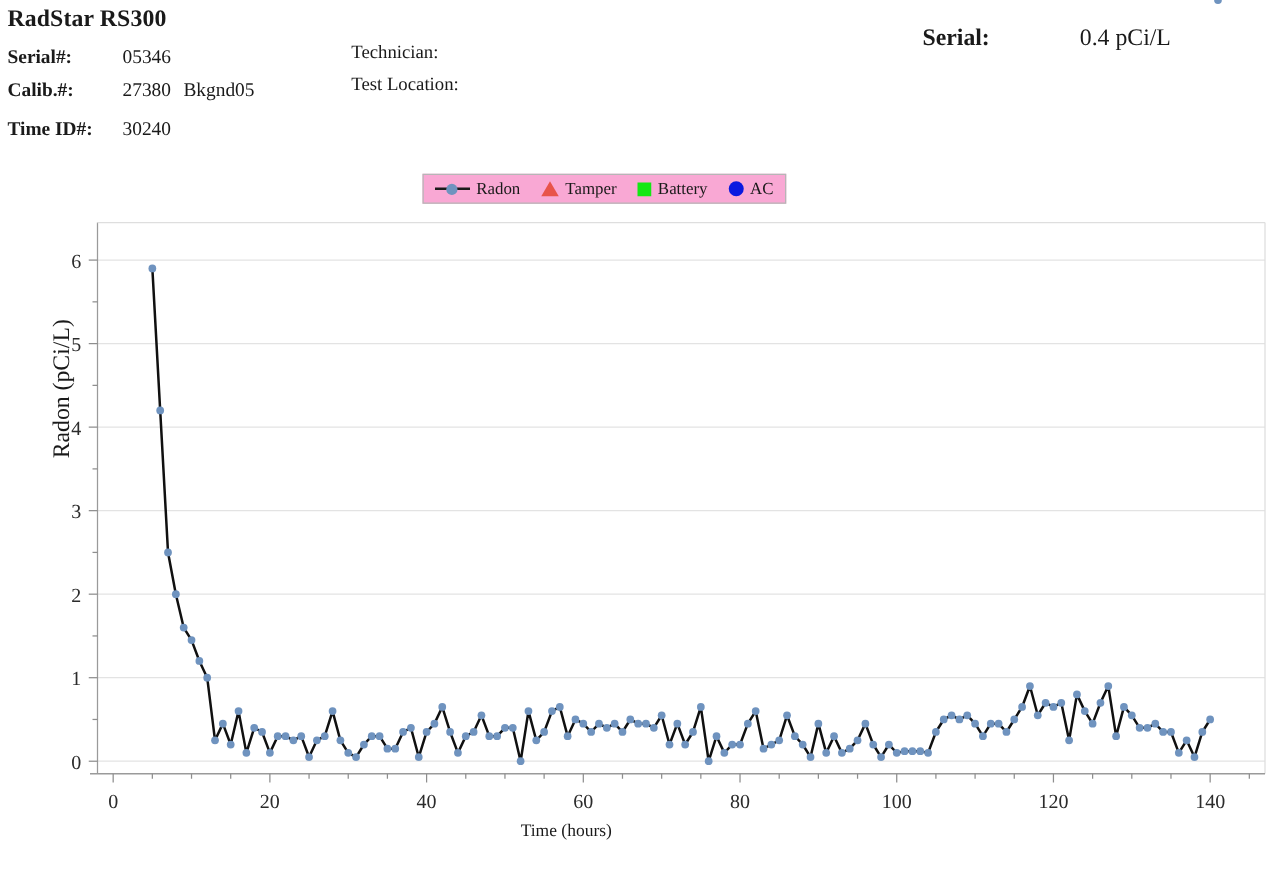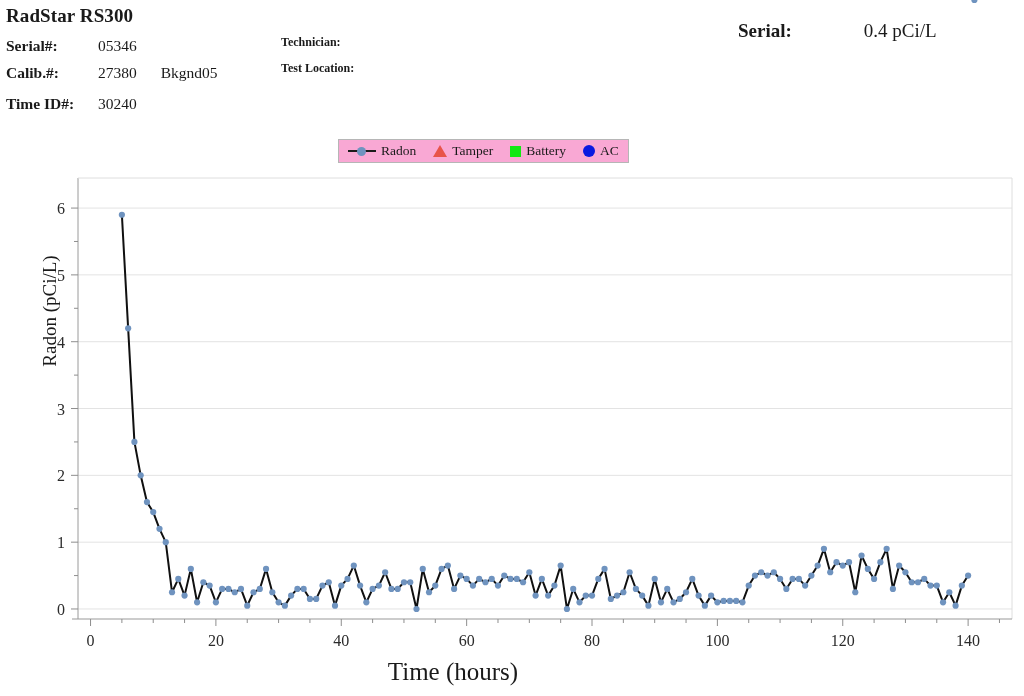--- a/index.html
+++ b/index.html
@@ -39,31 +39,31 @@
   .info-row .info-label {
     display: inline-block;
     width: 92px;
     font-weight: bold;
   }
   .info-row .info-value {
     display: inline-block;
   }
   .info-row .info-value2 {
     display: inline-block;
-    margin-left: 24px;
+    margin-left: 10px;
   }
   #row-serial  { top: 37px; }
   #row-calib   { top: 64px; }
   #row-testid  { top: 95px; }
 
   #tech-block {
     position: absolute;
     left: 281px; top: 29px;
-    font-size: 12px;
-    font-weight: bold;
+    font-size: 15px;
+    font-weight: normal;
     line-height: 26px;
   }
 
   #average-block {
     position: absolute;
     left: 738px; top: 20px;
     font-size: 19px;
     white-space: nowrap;
   }
   #average-label {
@@ -152,21 +152,21 @@
     text-align: center;
     transform: rotate(-90deg);
     font-size: 19px;
     white-space: nowrap;
   }
   #x-axis-title {
     position: absolute;
     left: 0; top: 658px;
     width: 906px;
     text-align: center;
-    font-size: 25px;
+    font-size: 14px;
   }
 </style>
 </head>
 <body>
 
 <div id="report-header">
 
   <div id="device-title">RadStar RS300</div>
 
   <div class="info-row" id="row-serial">

